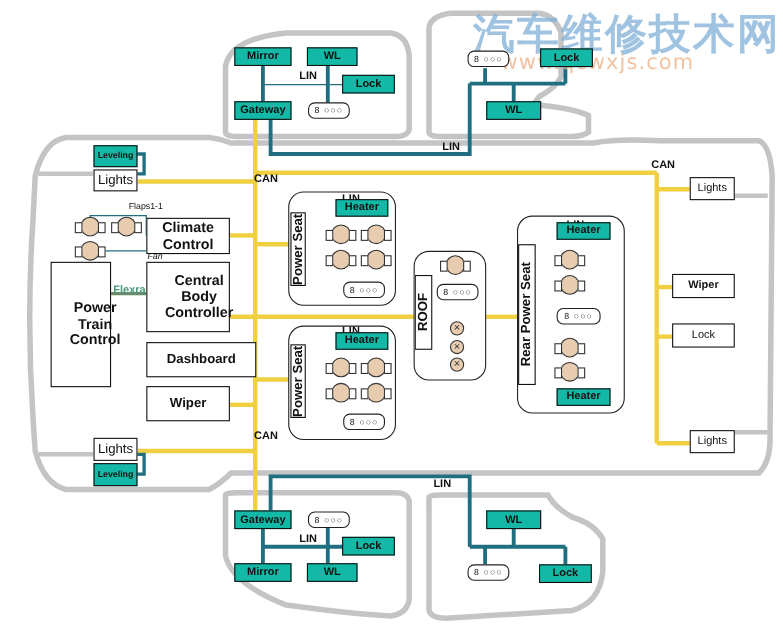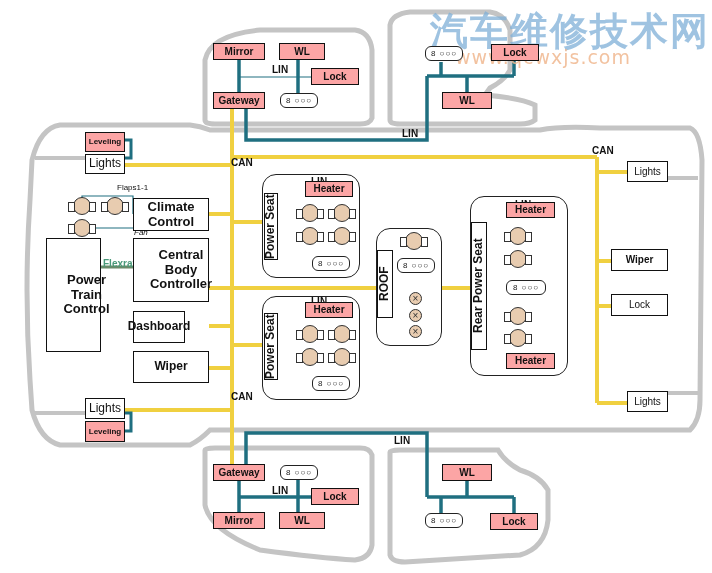--- a/index.html
+++ b/index.html
@@ -1,19 +1,19 @@
 <!DOCTYPE html>
 <html><head>
 <meta charset="utf-8">
 <style>
   html,body{margin:0;padding:0;background:#fff;}
   body{width:712px;height:573px;position:relative;overflow:hidden;font-family:"Liberation Sans",sans-serif;}
   svg{position:absolute;left:0;top:0;}
   .box{position:absolute;box-sizing:border-box;border:1.5px solid #111;background:#fff;display:flex;align-items:center;justify-content:center;text-align:center;font-weight:bold;color:#111;line-height:1.15;}
-  .tan{background:#fca5a5;}
+  .tan{background:#14b8a6;}
   .sm{font-size:10px;}
   .md{font-size:12px;}
   .lg{font-size:13px;}
   .vert{writing-mode:vertical-rl;transform:rotate(180deg);}
   .lbl{position:absolute;font-size:10px;font-weight:bold;color:#111;white-space:nowrap;padding-left:24px;}
   .flex-lbl{position:absolute;font-size:10px;font-weight:bold;color:#4a9a7a;}
   .wm{position:absolute;left:430px;top:6px;font-size:38px;font-weight:bold;color:#7fb0d8;opacity:0.75;letter-spacing:2px;font-family:"DejaVu Sans",sans-serif;}
   .wm2{position:absolute;left:455px;top:46px;font-size:19px;color:#f0b890;opacity:0.85;font-family:"DejaVu Sans",sans-serif;letter-spacing:1px;}
   .conn{position:absolute;box-sizing:border-box;border:1.2px solid #222;border-radius:6px;background:#fff;display:flex;align-items:center;justify-content:center;font-size:8px;letter-spacing:1px;color:#222;}
   .motor{position:absolute;width:18px;height:18px;border-radius:50%;background:#e8ccb0;border:1px solid #333;box-sizing:border-box;}
@@ -150,21 +150,21 @@
 <div class="lbl" style="left:93px;top:183px;font-size:8px;font-weight:normal;">Flaps1-1</div>
 <div class="motor" style="left:73px;top:197px;"></div>
 <div class="motor" style="left:106px;top:197px;"></div>
 <div class="motor" style="left:73px;top:219px;"></div>
 <div class="lbl" style="left:110px;top:228px;font-size:8px;font-weight:normal;font-style:italic;">Fan</div>
 <div class="box lg" style="left:133px;top:198px;width:76px;height:33px;">Climate Control</div>
 
 <div class="box lg" style="left:46px;top:238px;width:55px;height:114px;padding-left:26px;">Power Train Control</div>
 <div class="flex-lbl" style="left:103px;top:258px;">Flexray</div>
 <div class="box lg" style="left:133px;top:238px;width:76px;height:64px;padding-left:20px;">Central Body Controller</div>
-<div class="box md" style="left:133px;top:311px;width:52px;height:32px;">Dashboard</div>
+<div class="box md" style="left:133px;top:311px;width:100px;height:32px;">Dashboard</div>
 <div class="box md" style="left:133px;top:351px;width:76px;height:32px;">Wiper</div>
 
 <div class="cluster" style="left:262px;top:174px;width:98px;height:104px;"></div>
 <div class="box md vert" style="left:264px;top:193px;width:14px;height:67px;">Power Seat</div>
 <div class="lbl" style="left:287px;top:176px;">LIN</div>
 <div class="box tan sm" style="left:305px;top:181px;width:48px;height:16px;">Heater</div>
 <div class="motor" style="left:301px;top:204px;"></div>
 <div class="motor" style="left:333px;top:204px;"></div>
 <div class="motor" style="left:301px;top:227px;"></div>
 <div class="motor" style="left:333px;top:227px;"></div>

